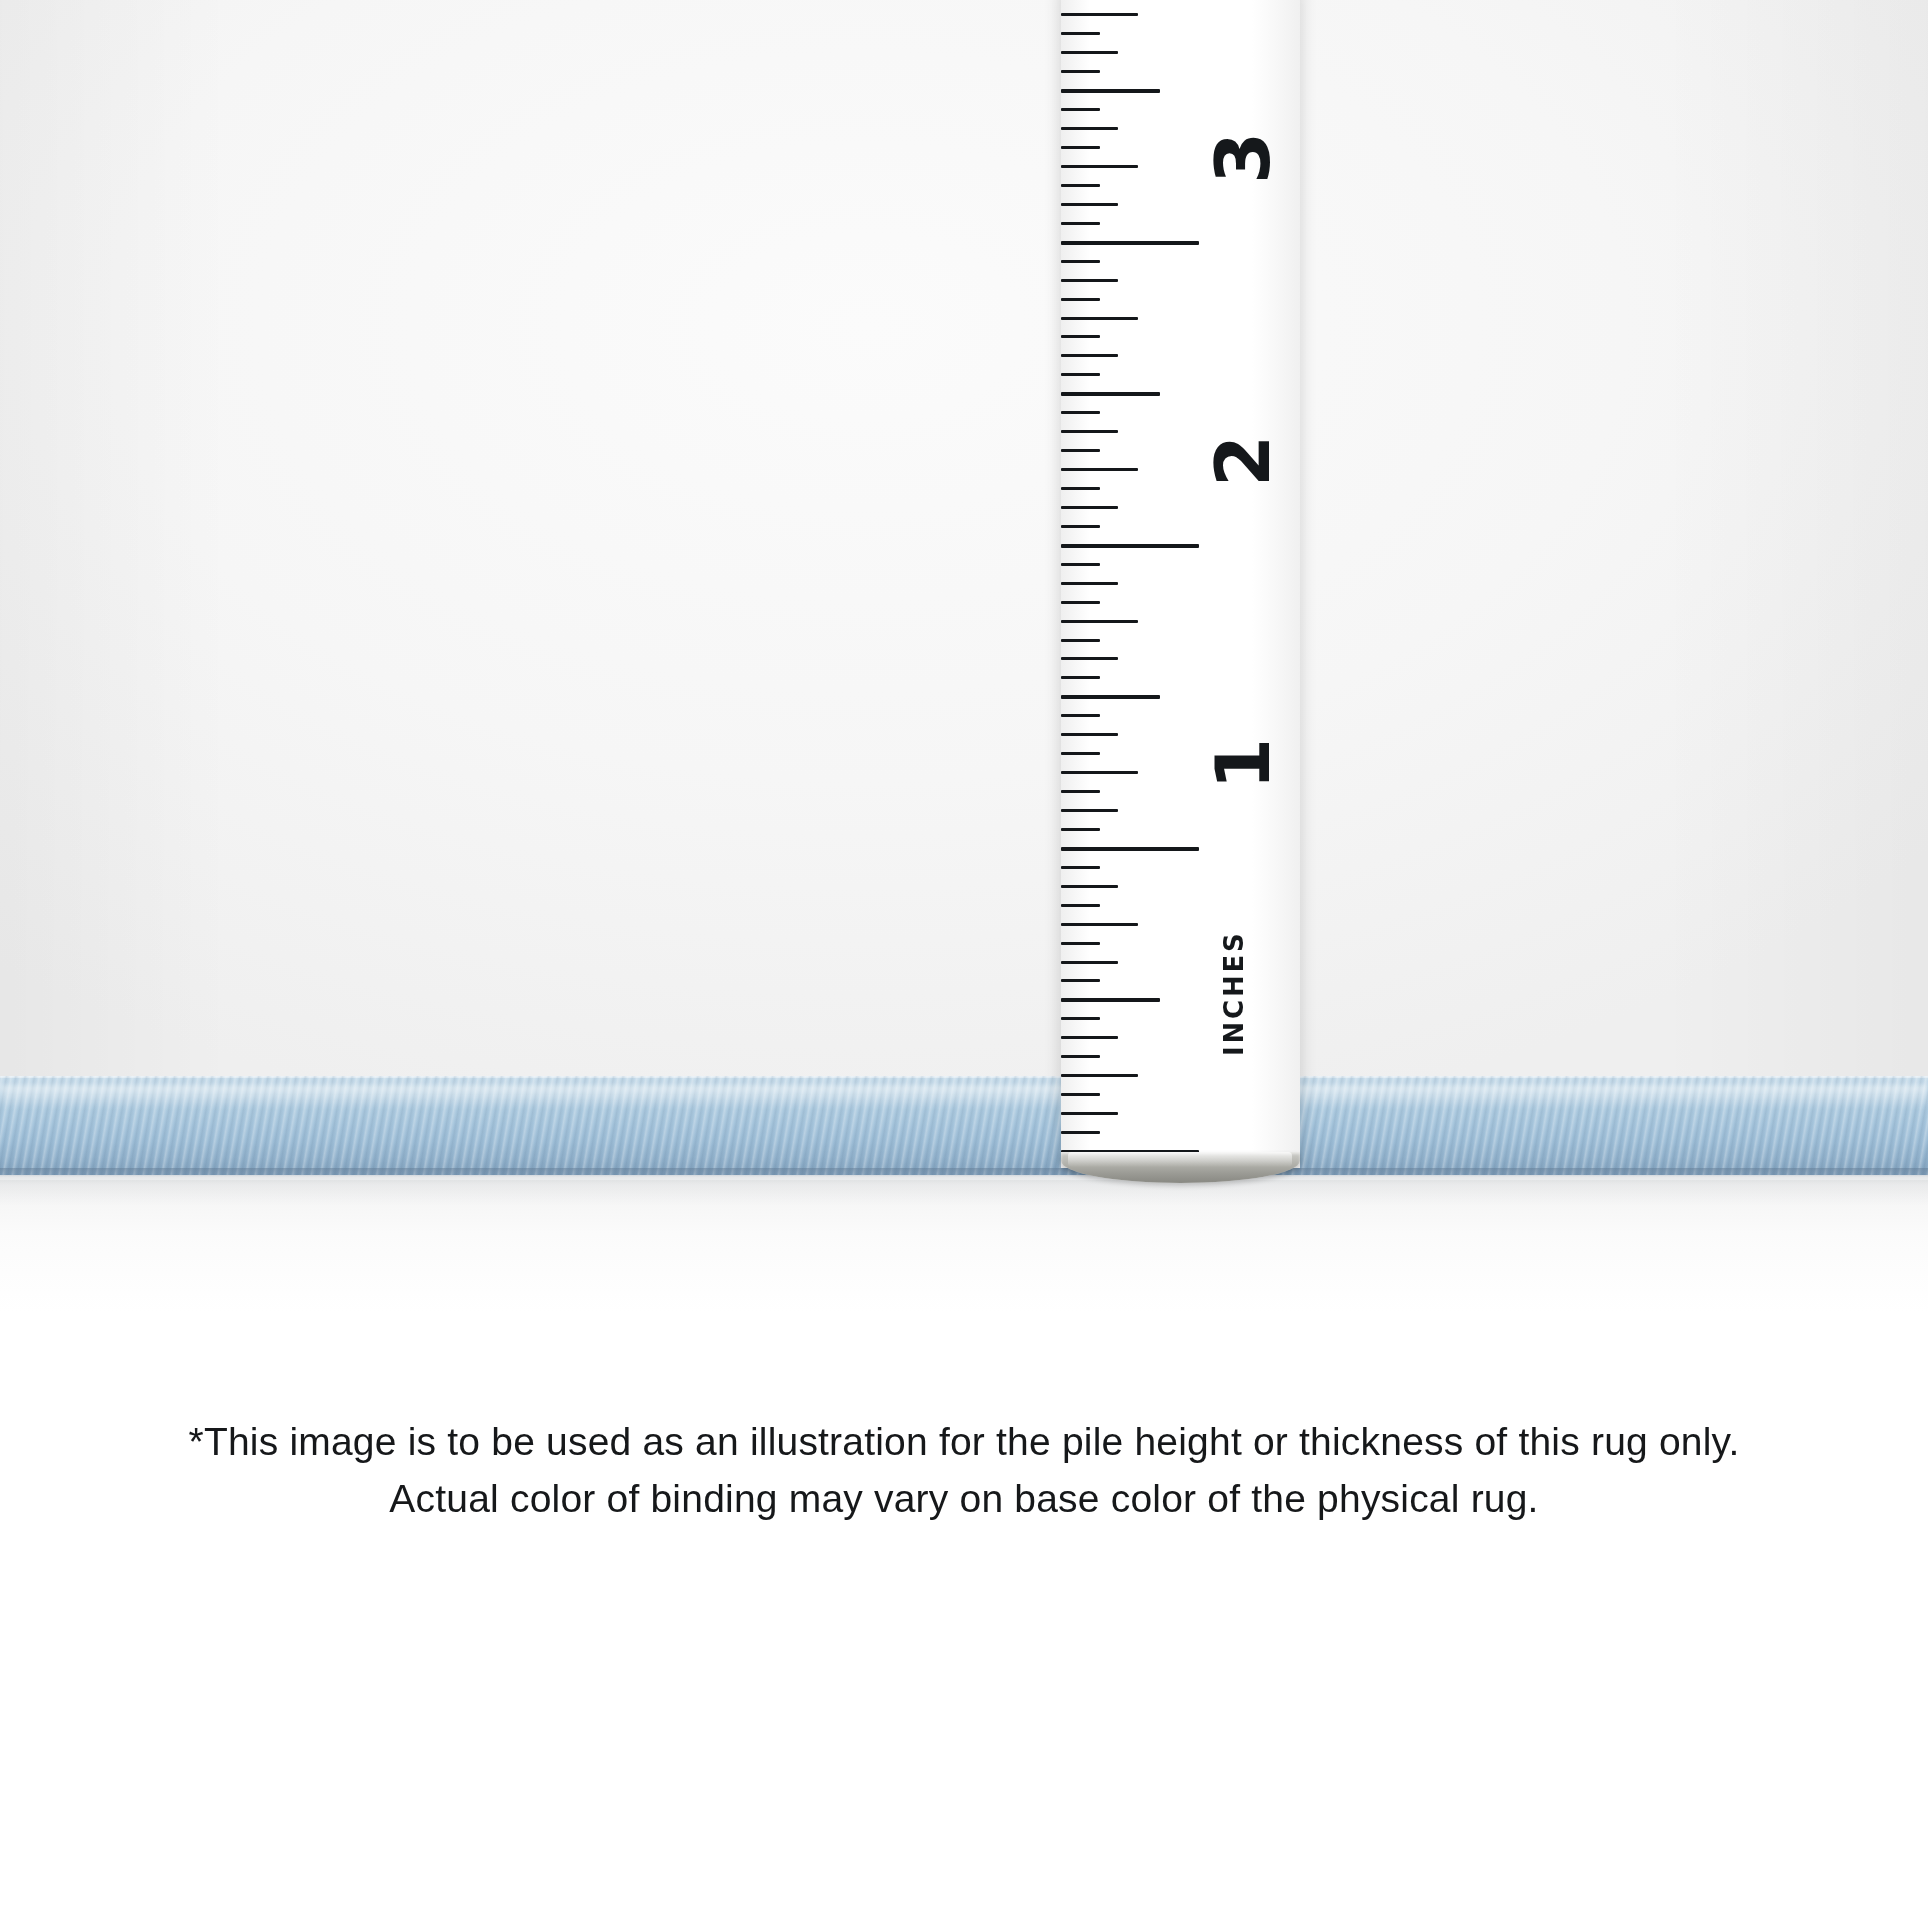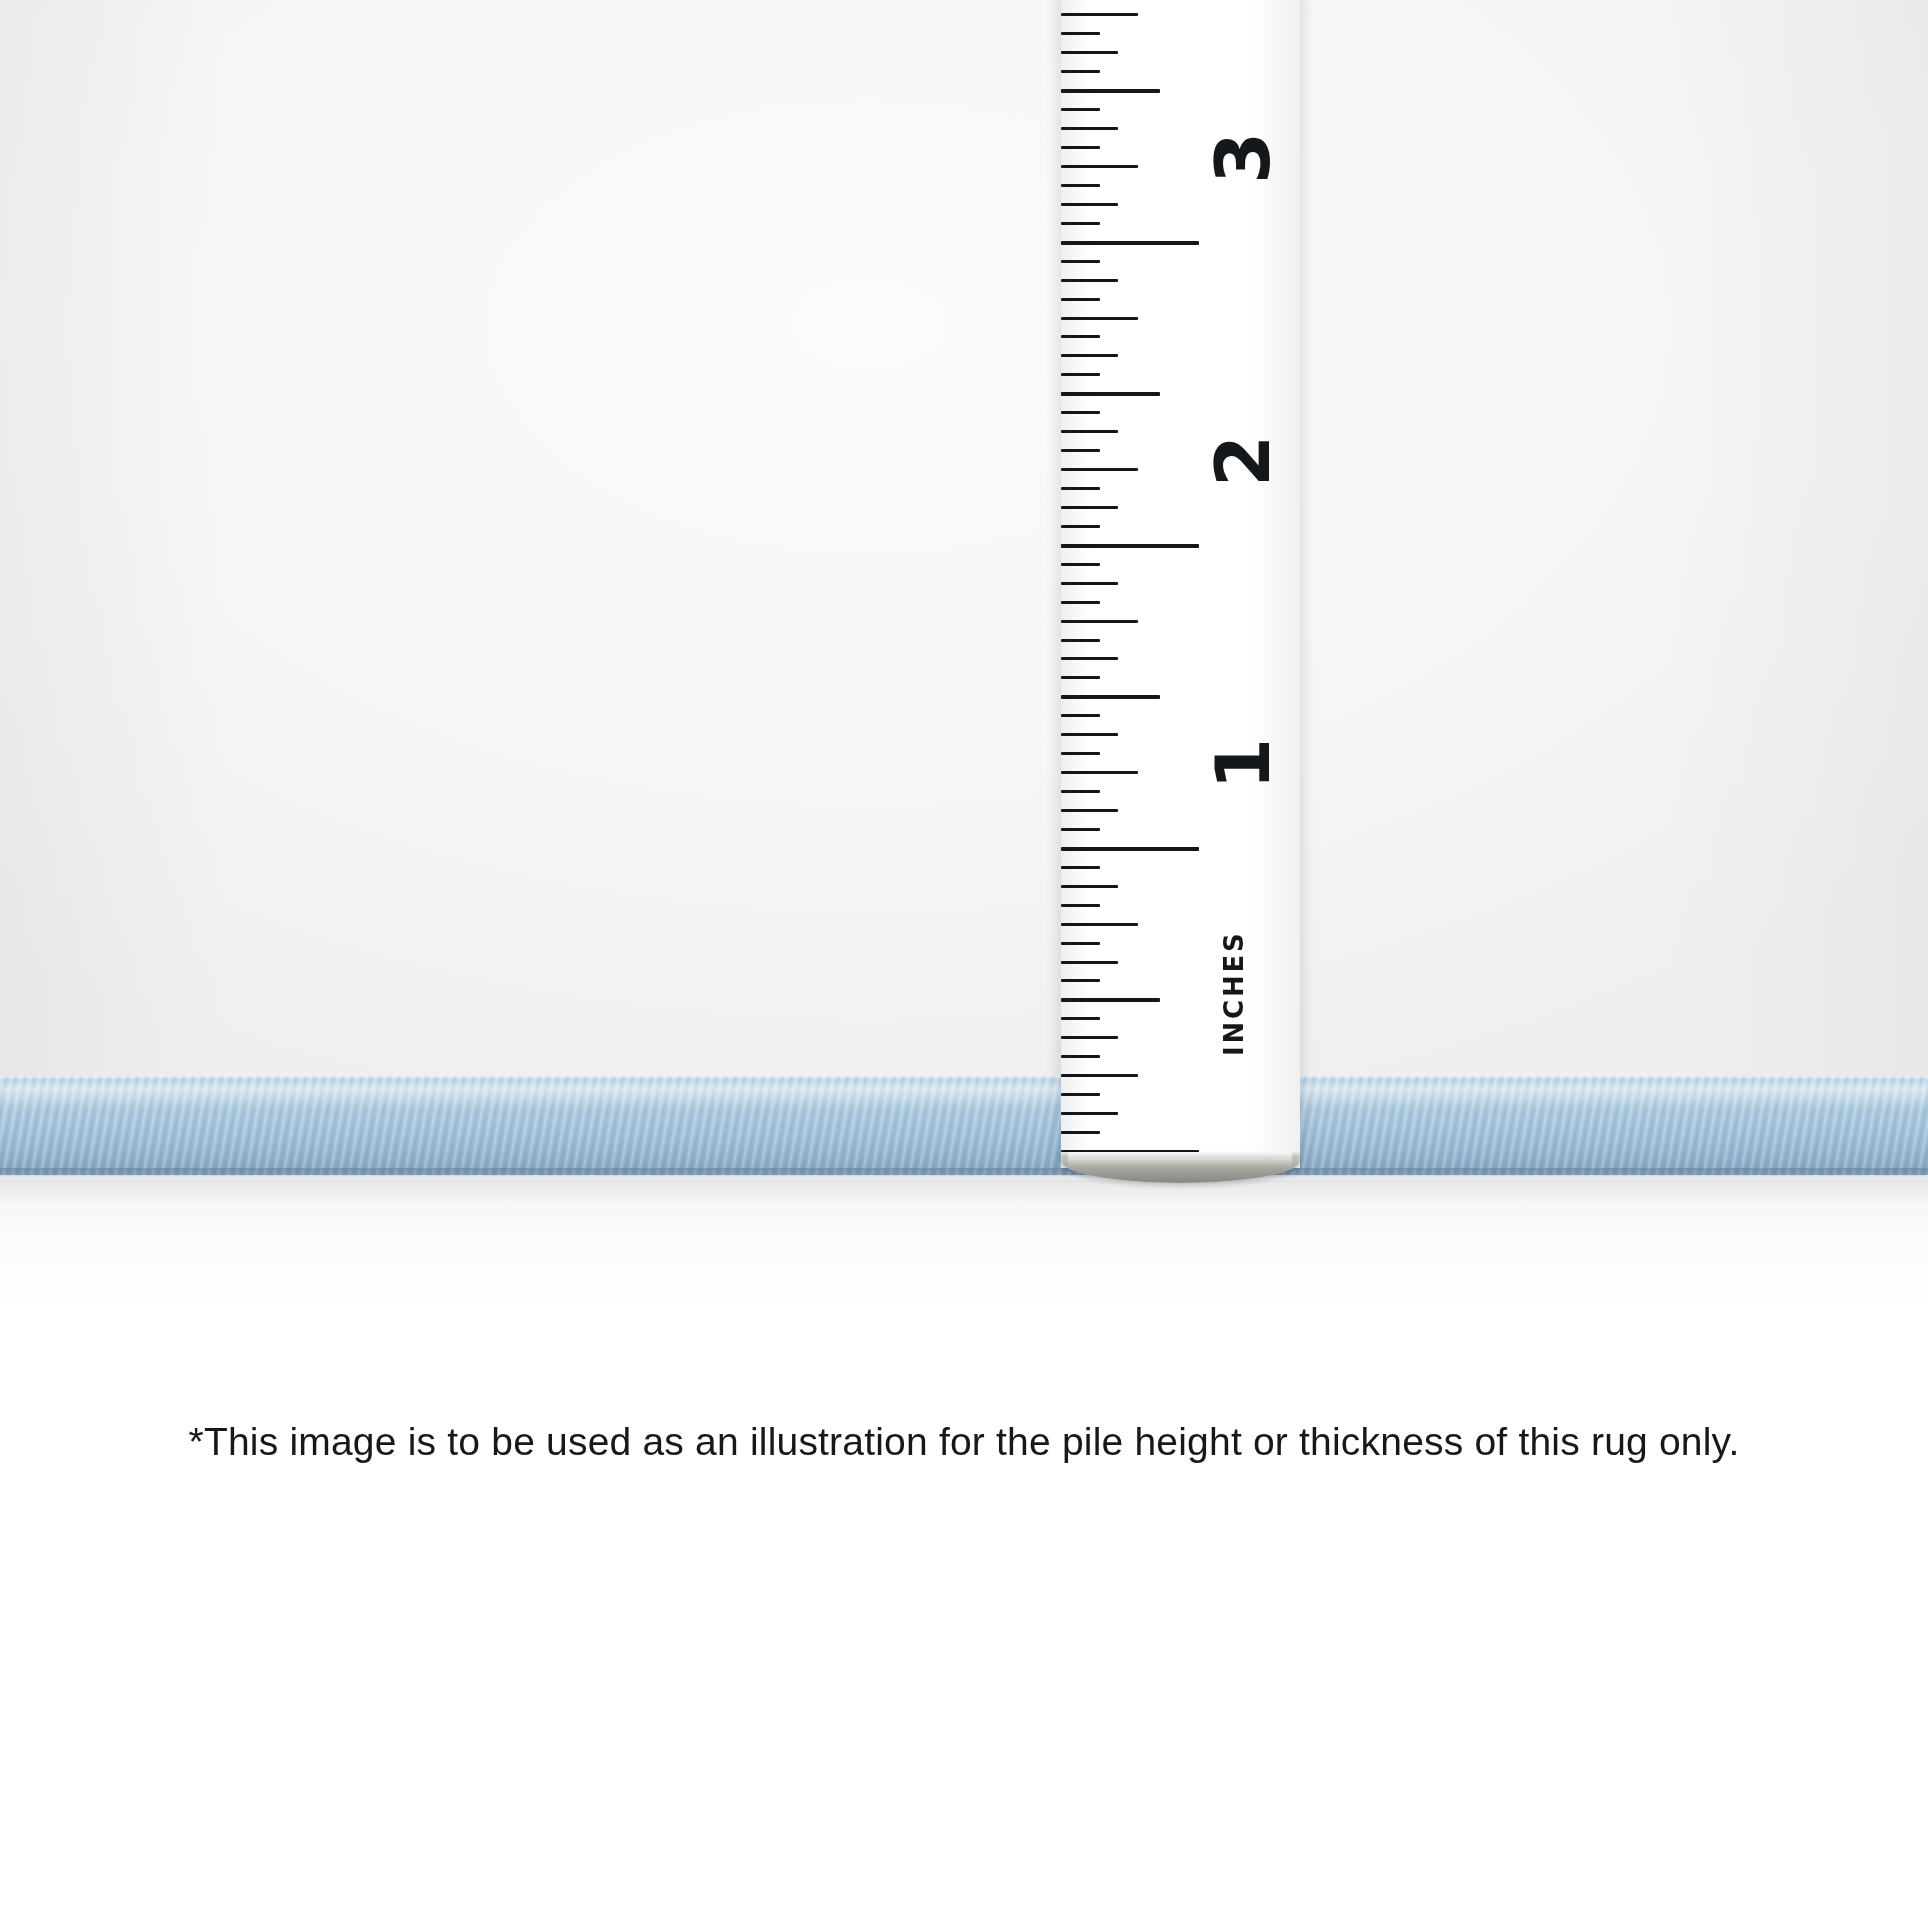--- a/index.html
+++ b/index.html
@@ -298,14 +298,15 @@
         <div class="tick quarter" style="top: 22.5px;"></div>
       </div>
   </div>
   <div class="tape-tip"></div>
   <div class="tape-tip-shade"></div>
 
 </div>
 
 <div class="caption">
   <span class="line">*This image is to be used as an illustration for the pile height or thickness of this rug only.</span>
+  <span class="line">Actual color of binding may vary on base color of the physical rug.</span>
 </div>
 
 
 </body></html>

